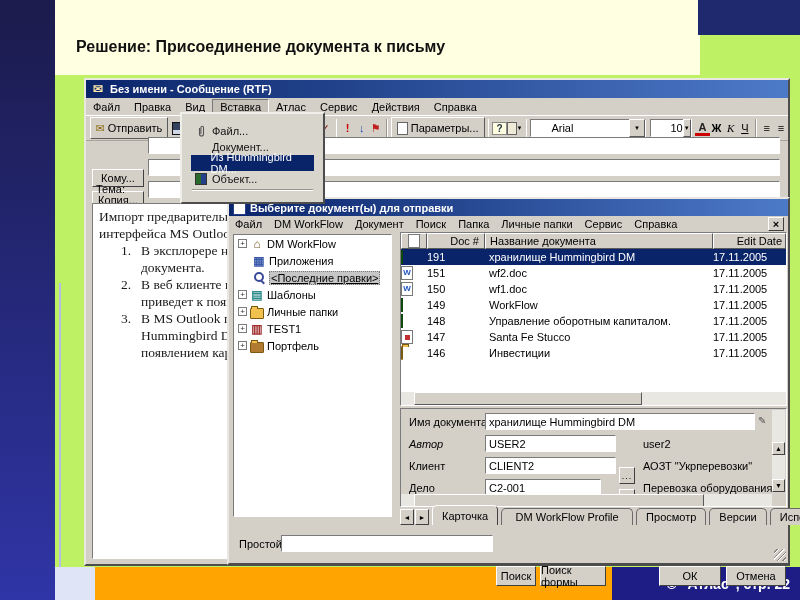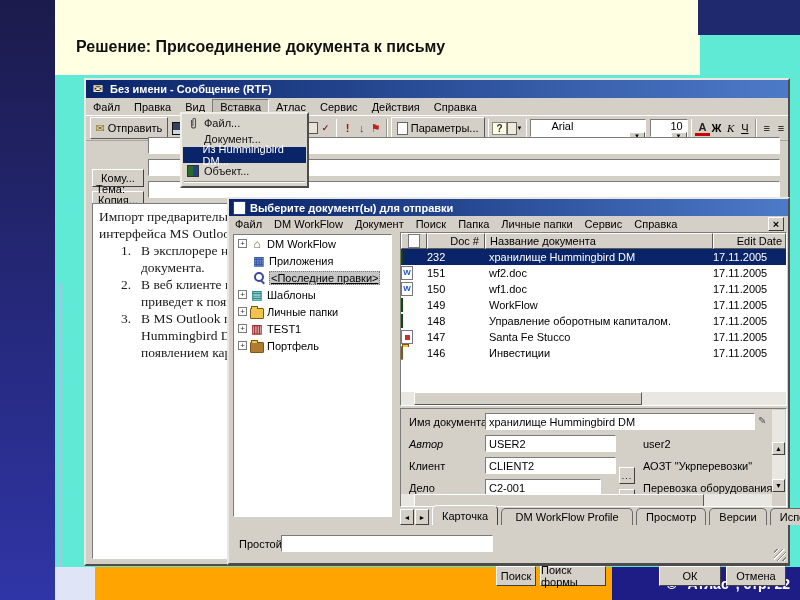--- a/index.html
+++ b/index.html
@@ -1,16 +1,16 @@
 <!DOCTYPE html>
 <html><head>
 <meta charset="utf-8">
 <style>
   html,body{margin:0;padding:0;}
-  .slide{position:relative;width:800px;height:600px;background:#5eead4;overflow:hidden;
+  .slide{position:relative;width:800px;height:600px;background:#bef264;overflow:hidden;
          font-family:"Liberation Sans",sans-serif;}
   .abs{position:absolute;}
   
   .left-bar{left:0;top:0;width:55px;height:600px;background:linear-gradient(#1b1b4c,#2f35a6);}
   .deco-line{left:59px;top:283px;width:2px;height:300px;background:#b3bde6;}
   .title-box{left:55px;top:0;width:645px;height:75px;background:#ffffe2;}
   .slide-title{left:76px;top:38px;font-size:16px;font-weight:bold;color:#111;}
   .tr-box{left:698px;top:0;width:102px;height:35px;background:#1f2a6e;}
   .footer-light{left:55px;top:567px;width:40px;height:33px;background:#dfe5f6;}
   .footer-orange{left:95px;top:567px;width:517px;height:33px;background:#ffa400;}
@@ -27,35 +27,35 @@
   .titlebar{left:0;top:0;right:0;height:18px;background:linear-gradient(90deg,#0a246a,#4d7ac8);
             color:#fff;font-size:11px;font-weight:bold;display:flex;align-items:center;gap:4px;padding:0 4px;}
   .menubar{left:0;top:18px;right:0;height:17px;display:flex;align-items:center;font-size:11px;background:#d4d0c8;}
   .menubar span{padding:1px 7px;}
   .menu-open{background:#c6c2ba;border:1px solid;border-color:#7b7b7b #fff #fff #7b7b7b;}
   .toolbar{left:0;top:35px;right:0;height:24px;display:flex;align-items:center;background:#d4d0c8;
            border-top:1px solid #fff;border-bottom:1px solid #a8a49c;}
   .tbsep{width:1px;height:18px;background:#9a968e;margin:0 3px;border-right:1px solid #fff;}
   .tbtn{height:20px;display:inline-flex;align-items:center;gap:3px;padding:0 5px;font-size:11px;}
   .icon16{width:16px;height:16px;display:inline-flex;align-items:center;justify-content:center;font-size:11px;}
-  .combo{height:18px;display:flex;align-items:flex-start;font-size:11px;padding-left:20px;box-sizing:border-box;flex-direction:column;}
+  .combo{height:18px;display:flex;align-items:center;font-size:11px;padding-left:20px;box-sizing:border-box;}
   .combo .dd{margin-left:auto;width:14px;height:16px;background:#d4d0c8;border:1px solid;
              border-color:#fff #5a5a5a #5a5a5a #fff;font-size:6px;display:flex;align-items:center;justify-content:center;}
   input.f{font-family:"Liberation Sans",sans-serif;font-size:11px;height:17px;box-sizing:border-box;
           border:1px solid;border-color:#7b7b7b #ffffff #ffffff #7b7b7b;padding:0 3px;background:#fff;}
   
   .body-area{left:6px;top:123px;width:694px;height:356px;background:#fff;
              border:1px solid;border-color:#7b7b7b #fff #fff #7b7b7b;
              font-family:"Liberation Serif",serif;font-size:13.5px;color:#1a1a1a;
              padding:4px 0 0 6px;box-sizing:border-box;line-height:17px;}
   .body-area .num{display:inline-block;width:20px;margin-left:22px;}
   .body-area .ind{margin-left:42px;}
   
   .imenu{left:180px;top:112px;width:123px;background:#d8d5cc;z-index:6;
-         border:2px solid;border-color:#f0eee9 #4d4d4d #4d4d4d #f0eee9;padding:1px;box-sizing:content-box;}
+         border:2px solid;border-color:#f0eee9 #4d4d4d #4d4d4d #f0eee9;padding:9px;box-sizing:content-box;}
   .imenu .mi{height:16px;display:flex;align-items:center;font-size:11px;padding:0 4px 0 3px;gap:4px;color:#111;}
   .imenu .mi .micon{width:14px;display:inline-flex;justify-content:center;}
   .imenu .sel{background:#0a246a;color:#fff;}
   .imenu .msep{height:0;border-top:1px solid #9a968e;border-bottom:1px solid #fff;margin:2px 1px;}
   .subarrow{margin-left:auto;font-size:8px;}
   
   .dlg{left:227px;top:197px;width:563px;height:368px;background:#d4d0c8;z-index:5;
        border:2px solid;border-color:#e9e7e2 #4d4d4d #4d4d4d #e9e7e2;box-sizing:border-box;}
   .dlg .titlebar{height:17px;}
   .xbtn{margin-left:auto;width:16px;height:14px;color:#000;font-weight:bold;font-size:11px;line-height:12px;}
@@ -304,21 +304,21 @@
       <div class="lrow lhead">
         <span class="cell c-icon">
             <span class="icon-page"></span>
           </span>
         <span class="cell c-doc">Doc #</span>
         <span class="cell c-name">Название документа</span>
         <span class="cell c-date">Edit Date</span>
       </div>
       <div class="lrow sel">
         <span class="cell c-icon"><span class="icon-green"></span></span>
-        <span class="cell c-doc">232</span>
+        <span class="cell c-doc">191</span>
         <span class="cell c-name">хранилище Hummingbird DM</span>
         <span class="cell c-date">17.11.2005</span>
       </div>
       <div class="lrow">
         <span class="cell c-icon">
             <span class="icon-page">
               <span class="w">W</span>
             </span>
           </span>
         <span class="cell c-doc">151</span>

